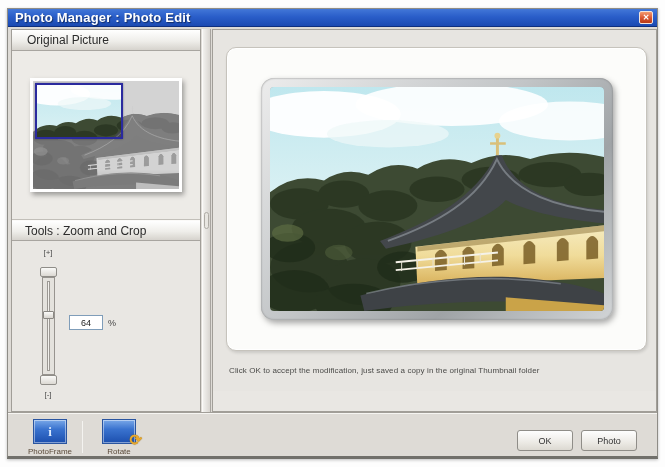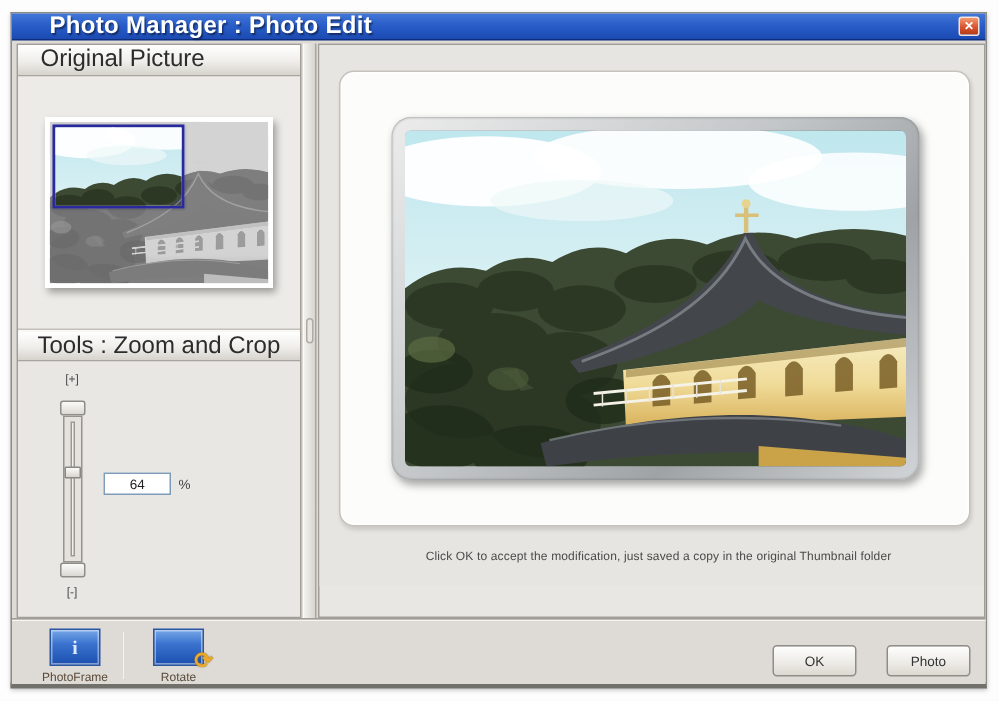--- a/index.html
+++ b/index.html
@@ -8,31 +8,31 @@
   .canvas { position:relative; width:665px; height:467px; background:#fdfdfd; }
 
   
   .window { position:absolute; left:7px; top:8px; width:651px; height:451px;
             background:#dedbd6; border:1px solid #8e8c86; border-bottom:4px solid #71706b;
             box-shadow:0 1px 3px rgba(0,0,0,.25); }
 
   .titlebar { position:absolute; left:0; top:0; width:100%; height:18px;
               background:linear-gradient(#4277d8 0%, #2a5ec9 45%, #1b4ab2 100%);
               border-bottom:1px solid #0e2f7e; display:flex; align-items:center; }
-  .title { color:#fff; font-size:16px; font-weight:bold; padding-left:25px;
+  .title { color:#fff; font-size:13px; font-weight:bold; padding-left:7px;
            text-shadow:1px 1px 1px rgba(0,0,0,.45); letter-spacing:.2px; }
   .close { position:absolute; right:4px; top:2px; width:14px; height:13px; border-radius:2px;
            background:linear-gradient(#f49a70,#d9542f 55%,#b83a17);
            border:1px solid #f3e4dd; color:#fff; font-size:8px; font-weight:bold;
            display:flex; align-items:center; justify-content:center; cursor:pointer; }
 
   
   .panel { position:absolute; top:20px; height:383px; border:1px solid #a19e98; background:#e9e7e3; }
   .phead { height:21px; line-height:20px; background:linear-gradient(#ffffff,#efeeea 55%,#d6d3cd);
-           border-bottom:1px solid #a8a5a0; font-size:16px; color:#2c2c2c; }
+           border-bottom:1px solid #a8a5a0; font-size:12px; color:#2c2c2c; }
 
   
   .panel.left { left:3px; width:190px; }
   .panel.left .phead.main { padding-left:15px; }
   .thumb-area { height:169px; background:#edebe7; border-bottom:1px solid #c2bfb9;
                 display:flex; align-items:center; justify-content:center; }
   .thumb { position:relative; width:152px; height:114px; background:#fff; padding:3px;
            box-shadow:2px 3px 5px rgba(0,0,0,.35); cursor:crosshair; }
   .thumb-img { position:relative; width:146px; height:108px; overflow:hidden; }
   .thumb-img > svg.grayed { width:146px; height:108px; display:block;
@@ -49,36 +49,36 @@
           border:1px solid #8f8d88; border-radius:2px; cursor:pointer; }
   .sbtn.top { top:26px; } .sbtn.bottom { top:134px; }
   .strack { position:absolute; left:30px; top:36px; width:13px; height:98px;
             border:1px solid #97948f; background:#e4e2dd; cursor:pointer; }
   .groove { position:absolute; left:4px; top:3px; width:3px; height:90px;
             border:1px solid #9b9893; background:#f2f0ec; }
   .sthumb { position:absolute; left:0px; top:33px; width:11px; height:8px;
             background:linear-gradient(#fbfbf9,#d8d5cf); border:1px solid #8a8883;
             border-radius:1px; cursor:grab; }
   .zoomfield { position:absolute; left:57px; top:74px; display:flex; align-items:center; }
-  .zoomfield input { width:45px; height:15px; border:1px solid #7f9db9; background:#fff;
+  .zoomfield input { width:34px; height:15px; border:1px solid #7f9db9; background:#fff;
                      font-size:9px; font-family:Liberation Sans, sans-serif; color:#222;
                      text-align:center; }
   .pct { font-size:9px; color:#444; margin-left:5px; }
 
   
   .splitter { position:absolute; left:194px; top:20px; width:9px; height:383px;
               background:linear-gradient(90deg,#f2f1ee,#d8d5d0); border-left:1px solid #fbfaf8;
               border-right:1px solid #a8a5a0; cursor:col-resize; }
   .handle { position:absolute; left:1px; top:183px; width:5px; height:17px;
             background:#e8e6e1; border:1px solid #aeaba5; border-radius:3px; }
 
   
   .panel.right { left:204px; width:445px; }
   .panel.right .phead { padding-left:10px; }
-  .preview-area { position:relative; height:361px; background:#e7e5e1;text-align:center; }
+  .preview-area { position:relative; height:361px; background:#e7e5e1; }
   .frame-card { position:absolute; left:13px; top:17px; width:421px; height:304px;
                 background:#fcfcfa; border:1px solid #c6c3bc; border-radius:10px;
                 box-shadow:inset 0 0 0 1px #ffffff, 1px 2px 3px rgba(0,0,0,.12);
                 display:flex; align-items:center; justify-content:center; }
   .photo-frame { width:352px; height:242px; border-radius:13px; padding:9px;
                  background:linear-gradient(135deg,#ececec 0%,#c2c5c7 45%,#9fa3a6 70%,#d2d5d7 100%);
                  box-shadow:2px 3px 6px rgba(0,0,0,.35), inset 0 0 2px #777; }
   .photo-frame > svg { width:334px; height:224px; display:block; border-radius:4px;
                        box-shadow:inset 0 0 3px rgba(0,0,0,.5); }
   .caption { position:absolute; left:16px; top:336px; width:420px; font-size:8px;
@@ -95,21 +95,21 @@
            border:1px solid #2a55a0; box-shadow:inset 0 0 0 1px rgba(255,255,255,.45); }
   .tlabel { font-size:8px; color:#5a4a3a; margin-top:3px; white-space:nowrap; }
   .tsep { width:1px; height:32px; background:#aaa7a1; border-right:1px solid #f4f3f0;
           margin:2px 10px 0 6px; }
   .info-glyph { position:absolute; left:50%; top:50%; transform:translate(-50%,-50%);
                 color:#dcebff; font-size:13px; font-weight:bold; font-family:"Liberation Serif",serif; }
   .rotate-badge { position:absolute; right:-7px; bottom:-6px; color:#eaa center; color:#e9a92f;
                   font-size:15px; font-weight:bold; text-shadow:0 0 1px #7a5a10; }
   .crop-badge { position:absolute; right:-8px; top:-7px; width:18px; height:16px; }
 
-  .dlg-buttons { margin-left:auto; padding:17px 10px 0 0; display:flex; gap:20px; }
+  .dlg-buttons { margin-left:auto; padding:17px 20px 0 0; display:flex; gap:8px; }
   .dlg-buttons button { width:56px; height:21px; font-size:9px; color:#333;
         font-family:"Liberation Sans",sans-serif;
         background:linear-gradient(#fefefe,#eceae5 60%,#dcd9d2);
         border:1px solid #8f8d88; border-radius:3px; cursor:pointer; }
 
   .hidden-defs { position:absolute; width:0; height:0; overflow:hidden; }
 </style>
 </head>
 <body>
 

